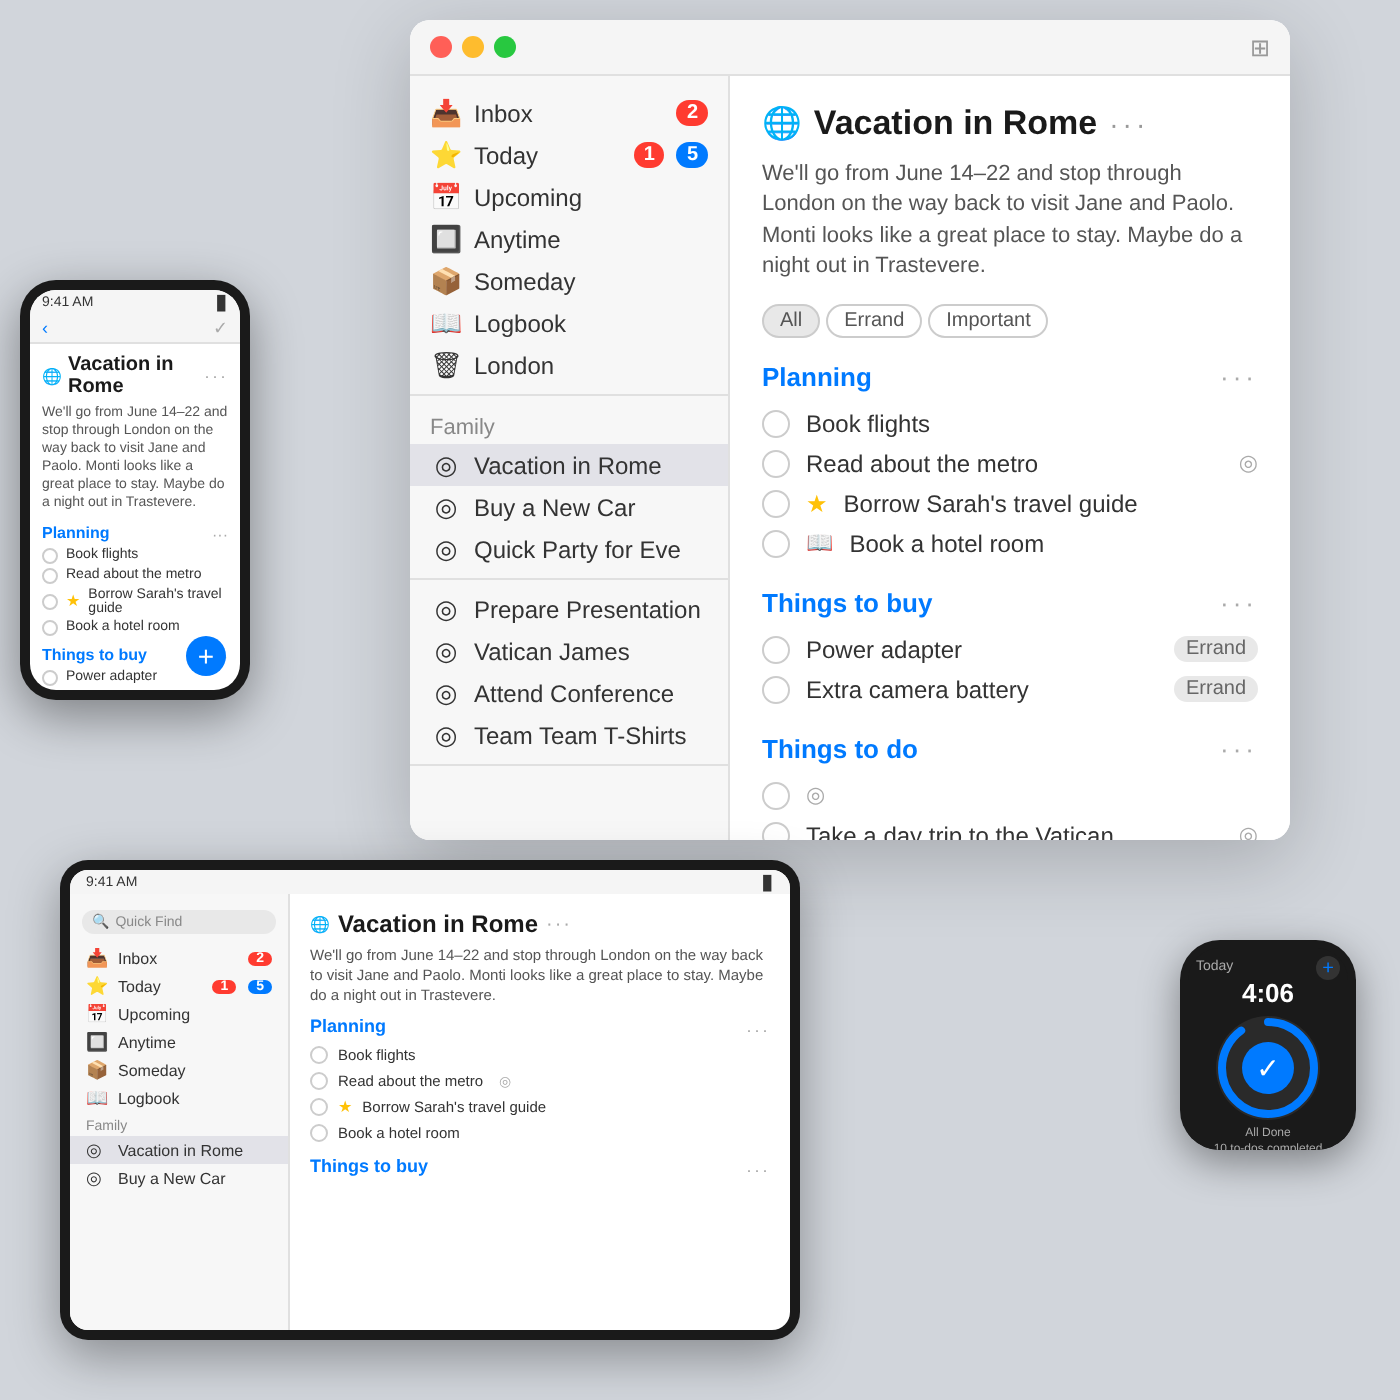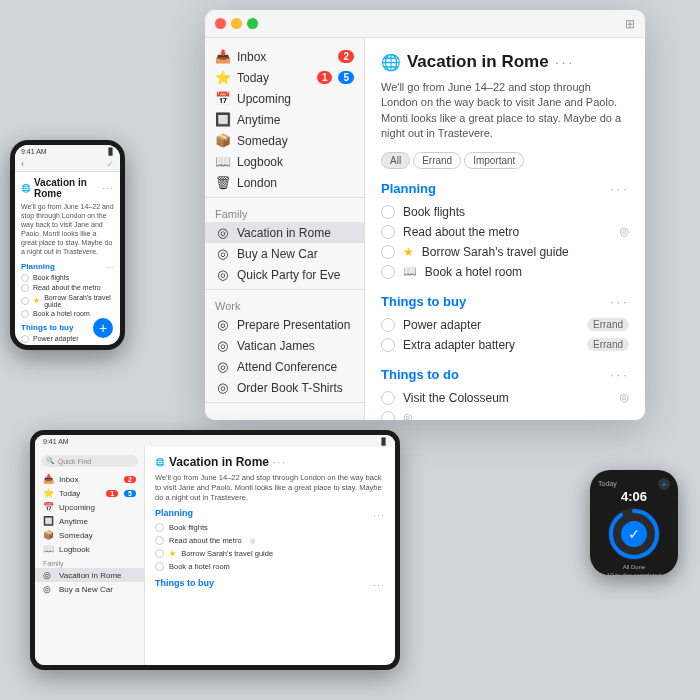--- a/index.html
+++ b/index.html
@@ -553,36 +553,35 @@
         </div>
         <div class="sidebar-item">
           <span class="sidebar-icon">◎</span>
           <span class="sidebar-label">Quick Party for Eve</span>
         </div>
       </div>
 
       <div class="sidebar-divider"></div>
 
       <div class="sidebar-section">
-        <div class="sidebar-section-header">Work</div>
         <div class="sidebar-item">
           <span class="sidebar-icon">◎</span>
           <span class="sidebar-label">Prepare Presentation</span>
         </div>
         <div class="sidebar-item">
           <span class="sidebar-icon">◎</span>
           <span class="sidebar-label">Vatican James</span>
         </div>
         <div class="sidebar-item">
           <span class="sidebar-icon">◎</span>
           <span class="sidebar-label">Attend Conference</span>
         </div>
         <div class="sidebar-item">
           <span class="sidebar-icon">◎</span>
-          <span class="sidebar-label">Order Book T-Shirts</span>
+          <span class="sidebar-label">Team Team T-Shirts</span>
         </div>
       </div>
 
       <div class="sidebar-divider"></div>
 
 
     </div>
 
     <div class="detail-pane">
       <div class="detail-title-row">
@@ -629,37 +628,37 @@
           <span class="section-title">Things to buy</span>
           <span class="section-more">···</span>
         </div>
         <div class="task-item">
           <div class="task-checkbox"></div>
           <span class="task-label">Power adapter</span>
           <span class="task-tag">Errand</span>
         </div>
         <div class="task-item">
           <div class="task-checkbox"></div>
-          <span class="task-label">Extra adapter battery</span>
+          <span class="task-label">Extra camera battery</span>
           <span class="task-tag">Errand</span>
         </div>
       </div>
 
       <div class="detail-section">
         <div class="section-header">
           <span class="section-title">Things to do</span>
           <span class="section-more">···</span>
         </div>
         <div class="task-item">
           <div class="task-checkbox"></div>
-          <span class="task-label">Visit the Colosseum</span>
           <span class="task-icon">◎</span>
         </div>
         <div class="task-item">
           <div class="task-checkbox"></div>
+          <span class="task-label">Take a day trip to the Vatican</span>
           <span class="task-icon">◎</span>
         </div>
 
       </div>
     </div>
   </div>
 </div>
 
 <div class="phone">
   <div class="phone-screen">

